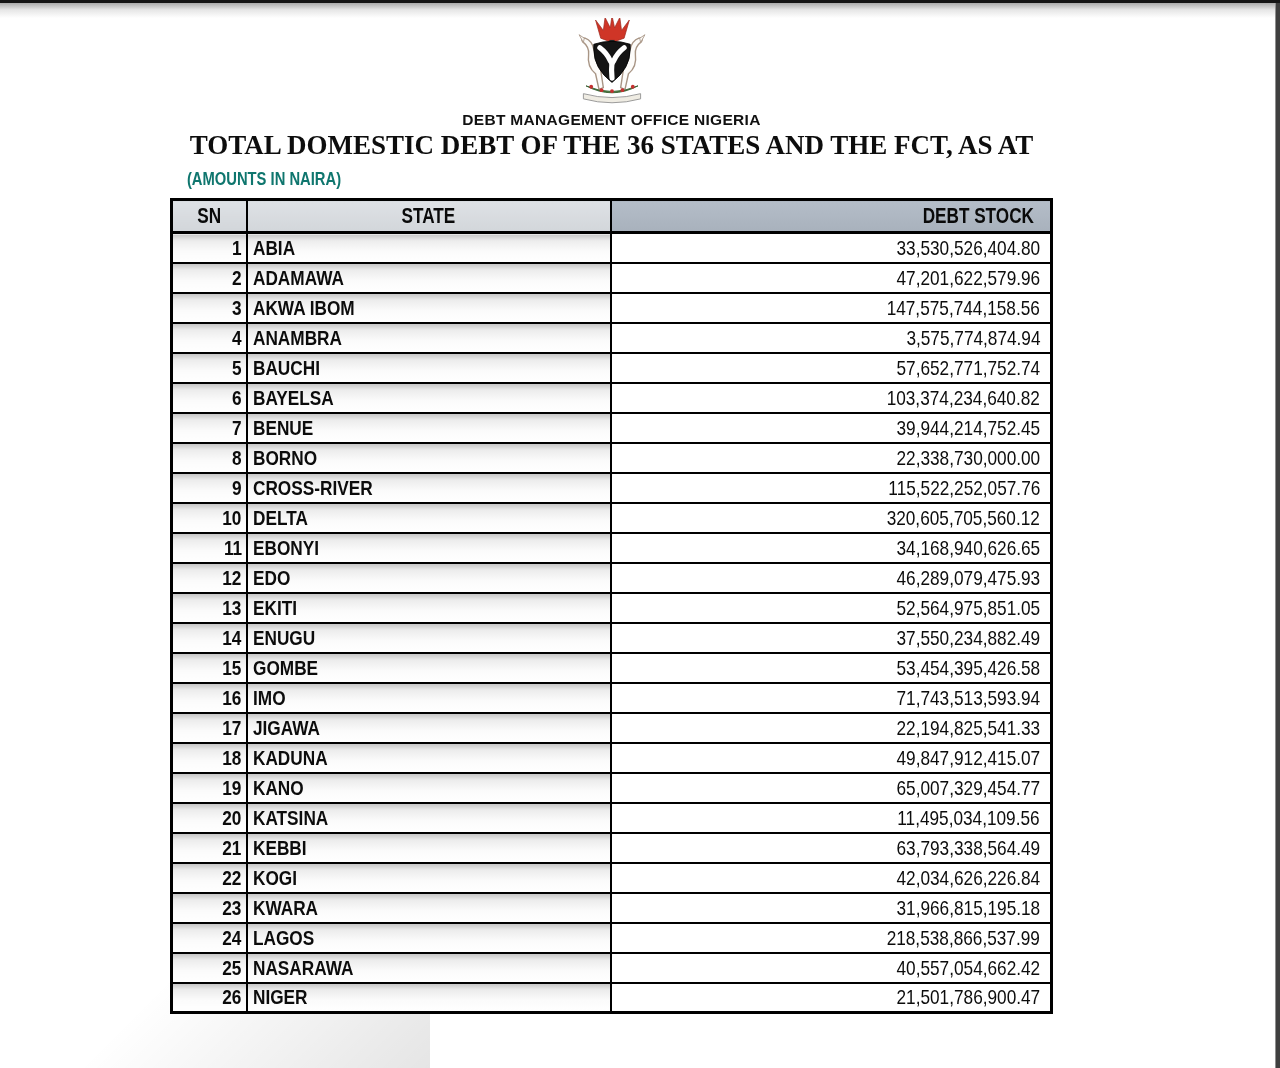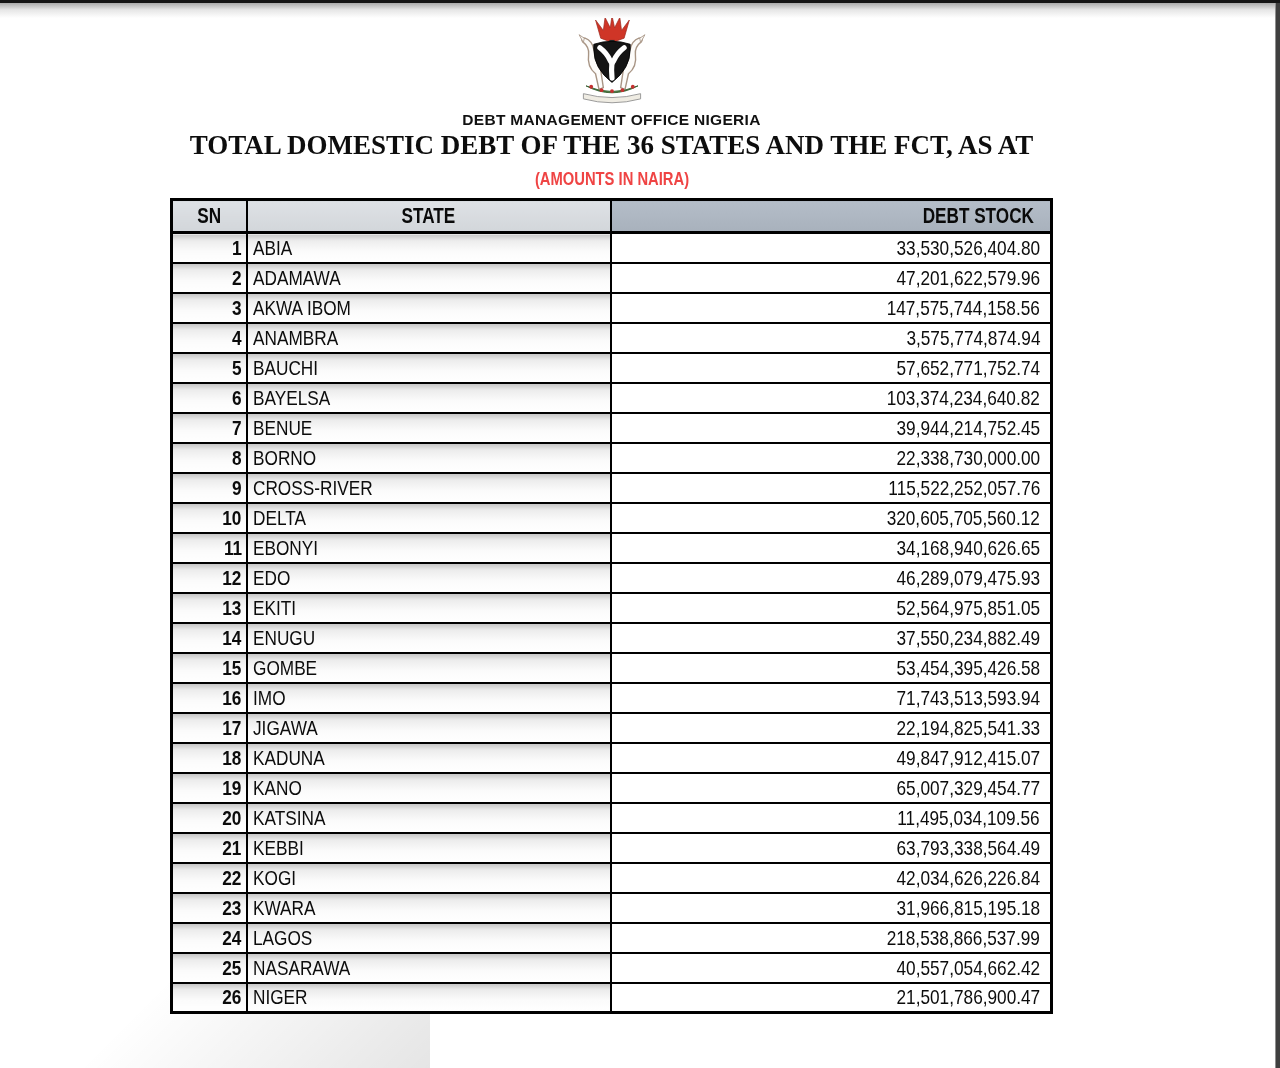--- a/index.html
+++ b/index.html
@@ -20,21 +20,21 @@
   
   .logo-wrap { width:100%; text-align:center; padding-top:11px; height:108px; }
   .logo-wrap svg { width:104px; height:96px; }
 
   .org-name { margin-top:3px; text-align:center; font-size:15.5px; font-weight:bold;
               letter-spacing:0.3px; color:#111; }
 
   .title { text-align:center; font-family:"Liberation Serif", serif;
            font-weight:bold; font-size:27px; line-height:33px; color:#0d0d0d; }
 
-  .subtitle { margin-top:7px; text-align:center; font-weight:bold; font-size:18px; color:#ef4444; }
+  .subtitle { margin-top:7px; font-weight:bold; font-size:18px; color:#0f766e; }
   .subtitle .cond { transform-origin:center center; }
 
   
   .cond { display:inline-block; transform:scaleX(0.82); white-space:nowrap; }
 
   
   table { margin-top:8px; width:883px; border-collapse:collapse; table-layout:fixed;
           border:3px solid #000; }
   col.c-sn    { width:75px; }
   col.c-state { width:363px; }
@@ -42,21 +42,21 @@
 
   th { height:33px; font-size:22px; font-weight:bold; color:#0a0a0a;
        border:2px solid #000; border-bottom:3px solid #000; text-align:center; vertical-align:middle; }
   th.h-light { background:linear-gradient(180deg,#dee1e5 0%, #d2d6da 100%); }
   th.h-dark  { background:linear-gradient(180deg,#b4bdc8 0%, #a8b1bc 100%);text-align:right; }
   th .cond   { transform:scaleX(0.78); transform-origin:center center; }
 
   td { height:30px; border:2px solid #000; font-size:21px; color:#0c0c0c; vertical-align:middle; overflow:hidden; }
   td.sn, td.state { background:linear-gradient(180deg,#c7c7c7 0%, #ececec 22%, #fbfbfb 60%, #ffffff 100%); }
   td.sn    { text-align:right; padding-right:4px; font-weight:bold; }
-  td.state { text-align:left;  padding-left:5px;  font-weight:normal; }
+  td.state { text-align:left;  padding-left:5px;  font-weight:bold; }
   td.debt  { background:#ffffff; text-align:right; padding-right:10px; font-weight:normal;margin-top:40px; }
   td.sn .cond, td.debt .cond { transform-origin:right center; }
   td.state .cond { transform-origin:left center; }
 </style>
 </head>
 <body>
 
 <div class="top-bar"></div>
 <div class="top-shadow"></div>
 <div class="right-edge"></div>

